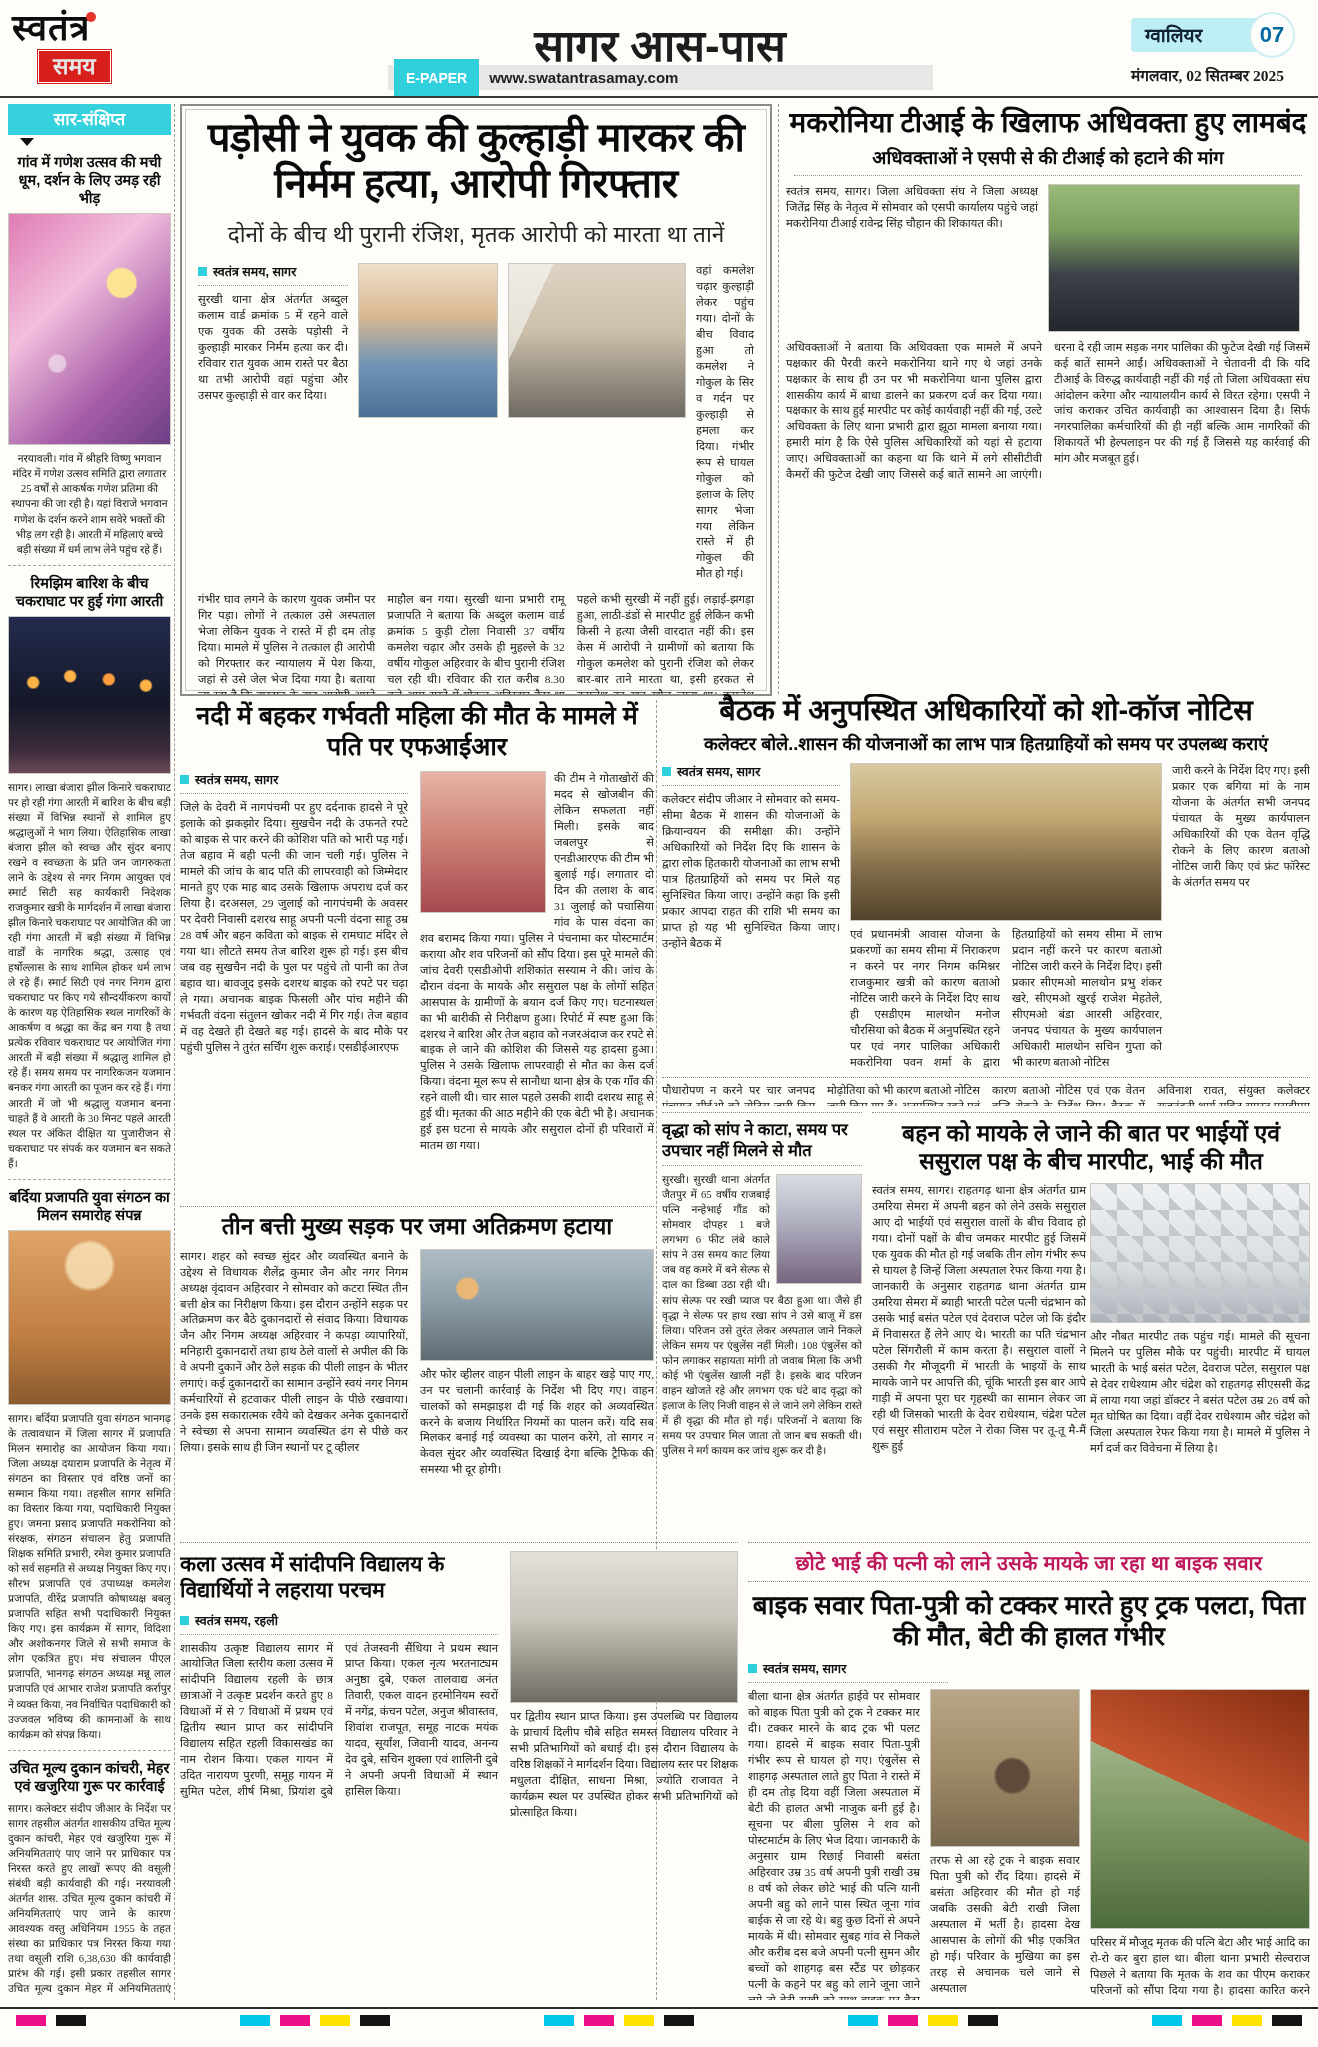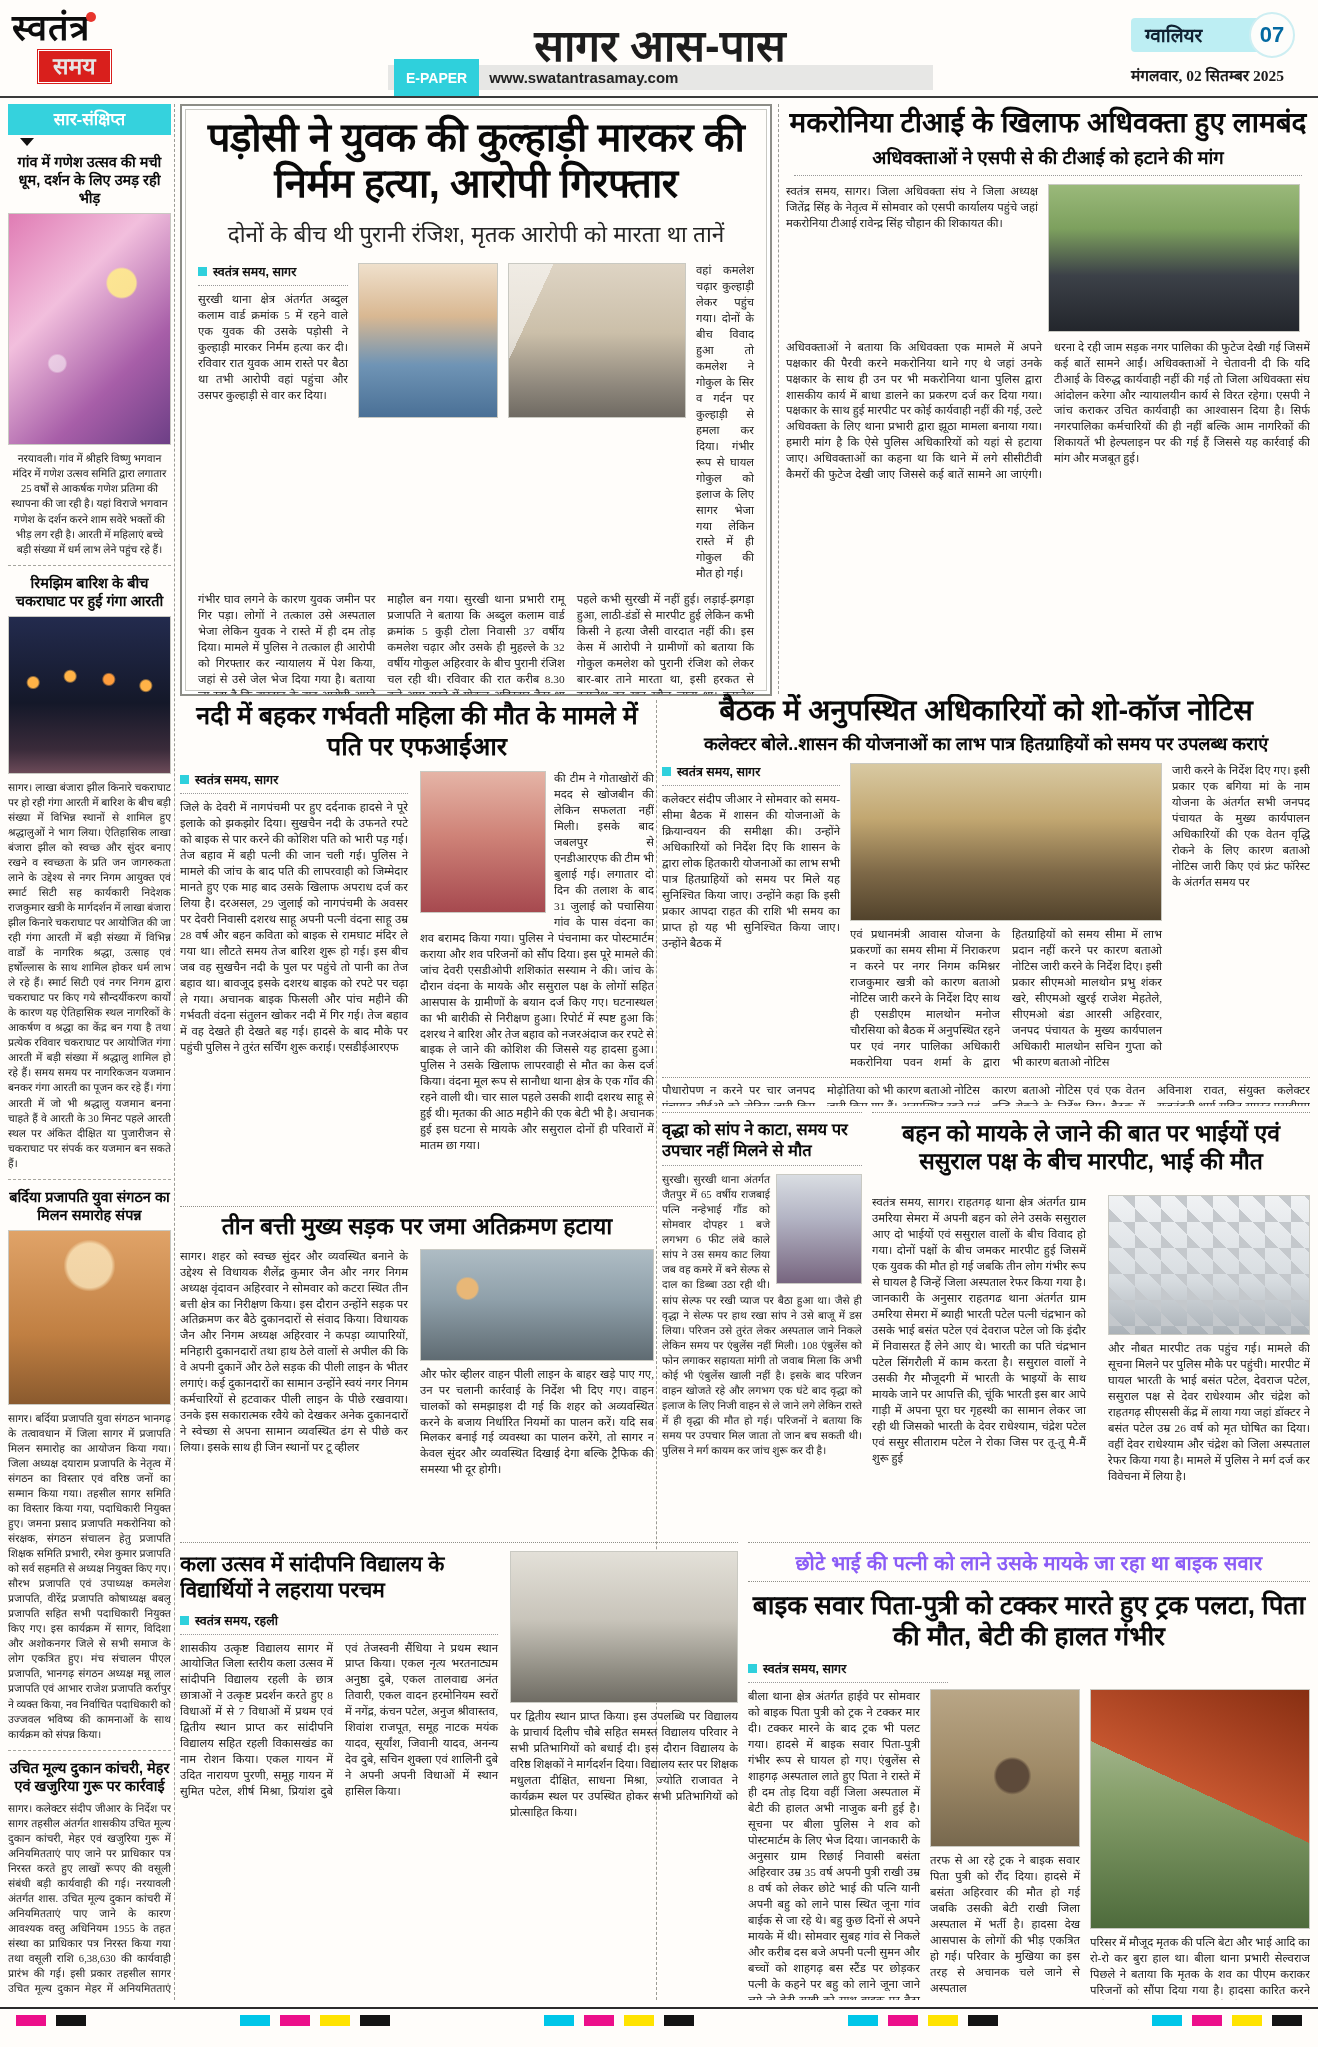--- a/index.html
+++ b/index.html
@@ -91,21 +91,21 @@
   .sub-main{font-size:22.5px;font-weight:500;color:#262626;font-family:"Liberation Sans","DejaVu Sans",sans-serif}
   .h-adv{font-size:28px;line-height:1.2}
   .sub-adv{font-size:18.5px;font-weight:700;border-bottom:1px dotted #999;padding-bottom:6px;margin:4px 8px 8px}
   .h-river{font-size:25px;line-height:1.22}
   .h-meet{font-size:29px;line-height:1.15}
   .sub-meet{font-size:18px;font-weight:600;margin-top:4px}
   .h-enc{font-size:23px;line-height:1.2}
   .h-snake{font-size:16.5px;line-height:1.25;border-bottom:1px dotted #999;padding-bottom:5px}
   .h-sister{font-size:23px;line-height:1.22}
   .h-art{font-size:21px;line-height:1.25}
-  .kicker{font:800 20px/1.2 "Liberation Sans","DejaVu Sans",sans-serif;color:#8b5cf6;
+  .kicker{font:800 20px/1.2 "Liberation Sans","DejaVu Sans",sans-serif;color:#be185d;
           border-bottom:1px dotted #8f8f88;padding-bottom:6px;letter-spacing:.3px}
   .h-truck{font-size:26px;line-height:1.2;margin-top:8px}
   .mainbox{border:2px solid #8d8d87;box-shadow:inset 0 0 0 3px #fff,inset 0 0 0 4px #c8c8c2;padding:8px 16px 10px}
   
   .marks{left:0;top:2007px;width:1318px;border-top:2px solid #2b2b2b;padding:6px 16px 0;
          display:flex;justify-content:space-between}
   .mg{display:flex;gap:10px}
   .chip{width:30px;height:11px}
   .c-c{background:#00c6e8}.c-m{background:#ec0f8a}.c-y{background:#ffe300}.c-k{background:#141414}
 </style>
@@ -252,21 +252,21 @@
   <div class="abs blk hdot" style="left:662px;top:1112px;width:200px;height:424px;padding-top:6px">
     <div class="hd h-snake">वृद्धा को सांप ने काटा, समय पर उपचार नहीं मिलने से मौत</div>
     <div style="margin-top:6px">
       <div class="photo ph-oldwoman" style="width:86px;float:right;margin:2px 0 4px 6px"></div>
       <p class="bt-sm">सुरखी। सुरखी थाना अंतर्गत जैतपुर में 65 वर्षीय राजबाई पत्नि नन्हेभाई गौंड को सोमवार दोपहर 1 बजे लगभग 6 फीट लंबे काले सांप ने उस समय काट लिया जब वह कमरे में बने सेल्फ से दाल का डिब्बा उठा रही थी। सांप सेल्फ पर रखी प्याज पर बैठा हुआ था। जैसे ही वृद्धा ने सेल्फ पर हाथ रखा सांप ने उसे बाजू में डस लिया। परिजन उसे तुरंत लेकर अस्पताल जाने निकले लेकिन समय पर एंबुलेंस नहीं मिली। 108 एंबुलेंस को फोन लगाकर सहायता मांगी तो जवाब मिला कि अभी कोई भी एंबुलेंस खाली नहीं है। इसके बाद परिजन वाहन खोजते रहे और लगभग एक घंटे बाद वृद्धा को इलाज के लिए निजी वाहन से ले जाने लगे लेकिन रास्ते में ही वृद्धा की मौत हो गई। परिजनों ने बताया कि समय पर उपचार मिल जाता तो जान बच सकती थी। पुलिस ने मर्ग कायम कर जांच शुरू कर दी है।</p>
     </div>
   </div>
 
   <div class="abs blk hdot" style="left:872px;top:1112px;width:438px;height:424px;padding-top:6px">
     <div class="hd h-sister ctr">बहन को मायके ले जाने की बात पर भाईयों एवं ससुराल पक्ष के बीच मारपीट, भाई की मौत</div>
-    <div style="display:flex;gap:22px;margin-top:20px">
+    <div style="display:flex;gap:4px;margin-top:8px">
       <p class="bt" style="width:214px;flex:0 0 auto">स्वतंत्र समय, सागर। राहतगढ़ थाना क्षेत्र अंतर्गत ग्राम उमरिया सेमरा में अपनी बहन को लेने उसके ससुराल आए दो भाईयों एवं ससुराल वालों के बीच विवाद हो गया। दोनों पक्षों के बीच जमकर मारपीट हुई जिसमें एक युवक की मौत हो गई जबकि तीन लोग गंभीर रूप से घायल है जिन्हें जिला अस्पताल रेफर किया गया है। जानकारी के अनुसार राहतगढ थाना अंतर्गत ग्राम उमरिया सेमरा में ब्याही भारती पटेल पत्नी चंद्रभान को उसके भाई बसंत पटेल एवं देवराज पटेल जो कि इंदौर में निवासरत हैं लेने आए थे। भारती का पति चंद्रभान पटेल सिंगरौली में काम करता है। ससुराल वालों ने उसकी गैर मौजूदगी में भारती के भाइयों के साथ मायके जाने पर आपत्ति की, चूंकि भारती इस बार आपे गाड़ी में अपना पूरा घर गृहस्थी का सामान लेकर जा रही थी जिसको भारती के देवर राधेश्याम, चंद्रेश पटेल एवं ससुर सीताराम पटेल ने रोका जिस पर तू-तू मै-मैं शुरू हुई</p>
       <div style="flex:1">
         <div class="photo ph-hosp"></div>
         <p class="bt" style="margin-top:6px">और नौबत मारपीट तक पहुंच गई। मामले की सूचना मिलने पर पुलिस मौके पर पहुंची। मारपीट में घायल भारती के भाई बसंत पटेल, देवराज पटेल, ससुराल पक्ष से देवर राधेश्याम और चंद्रेश को राहतगढ़ सीएससी केंद्र में लाया गया जहां डॉक्टर ने बसंत पटेल उम्र 26 वर्ष को मृत घोषित का दिया। वहीं देवर राधेश्याम और चंद्रेश को जिला अस्पताल रेफर किया गया है। मामले में पुलिस ने मर्ग दर्ज कर विवेचना में लिया है।</p>
       </div>
     </div>
   </div>
 
   <div class="abs blk hdot" style="left:180px;top:1542px;width:558px;height:458px;padding-top:8px">
     <div style="display:flex;gap:12px">

